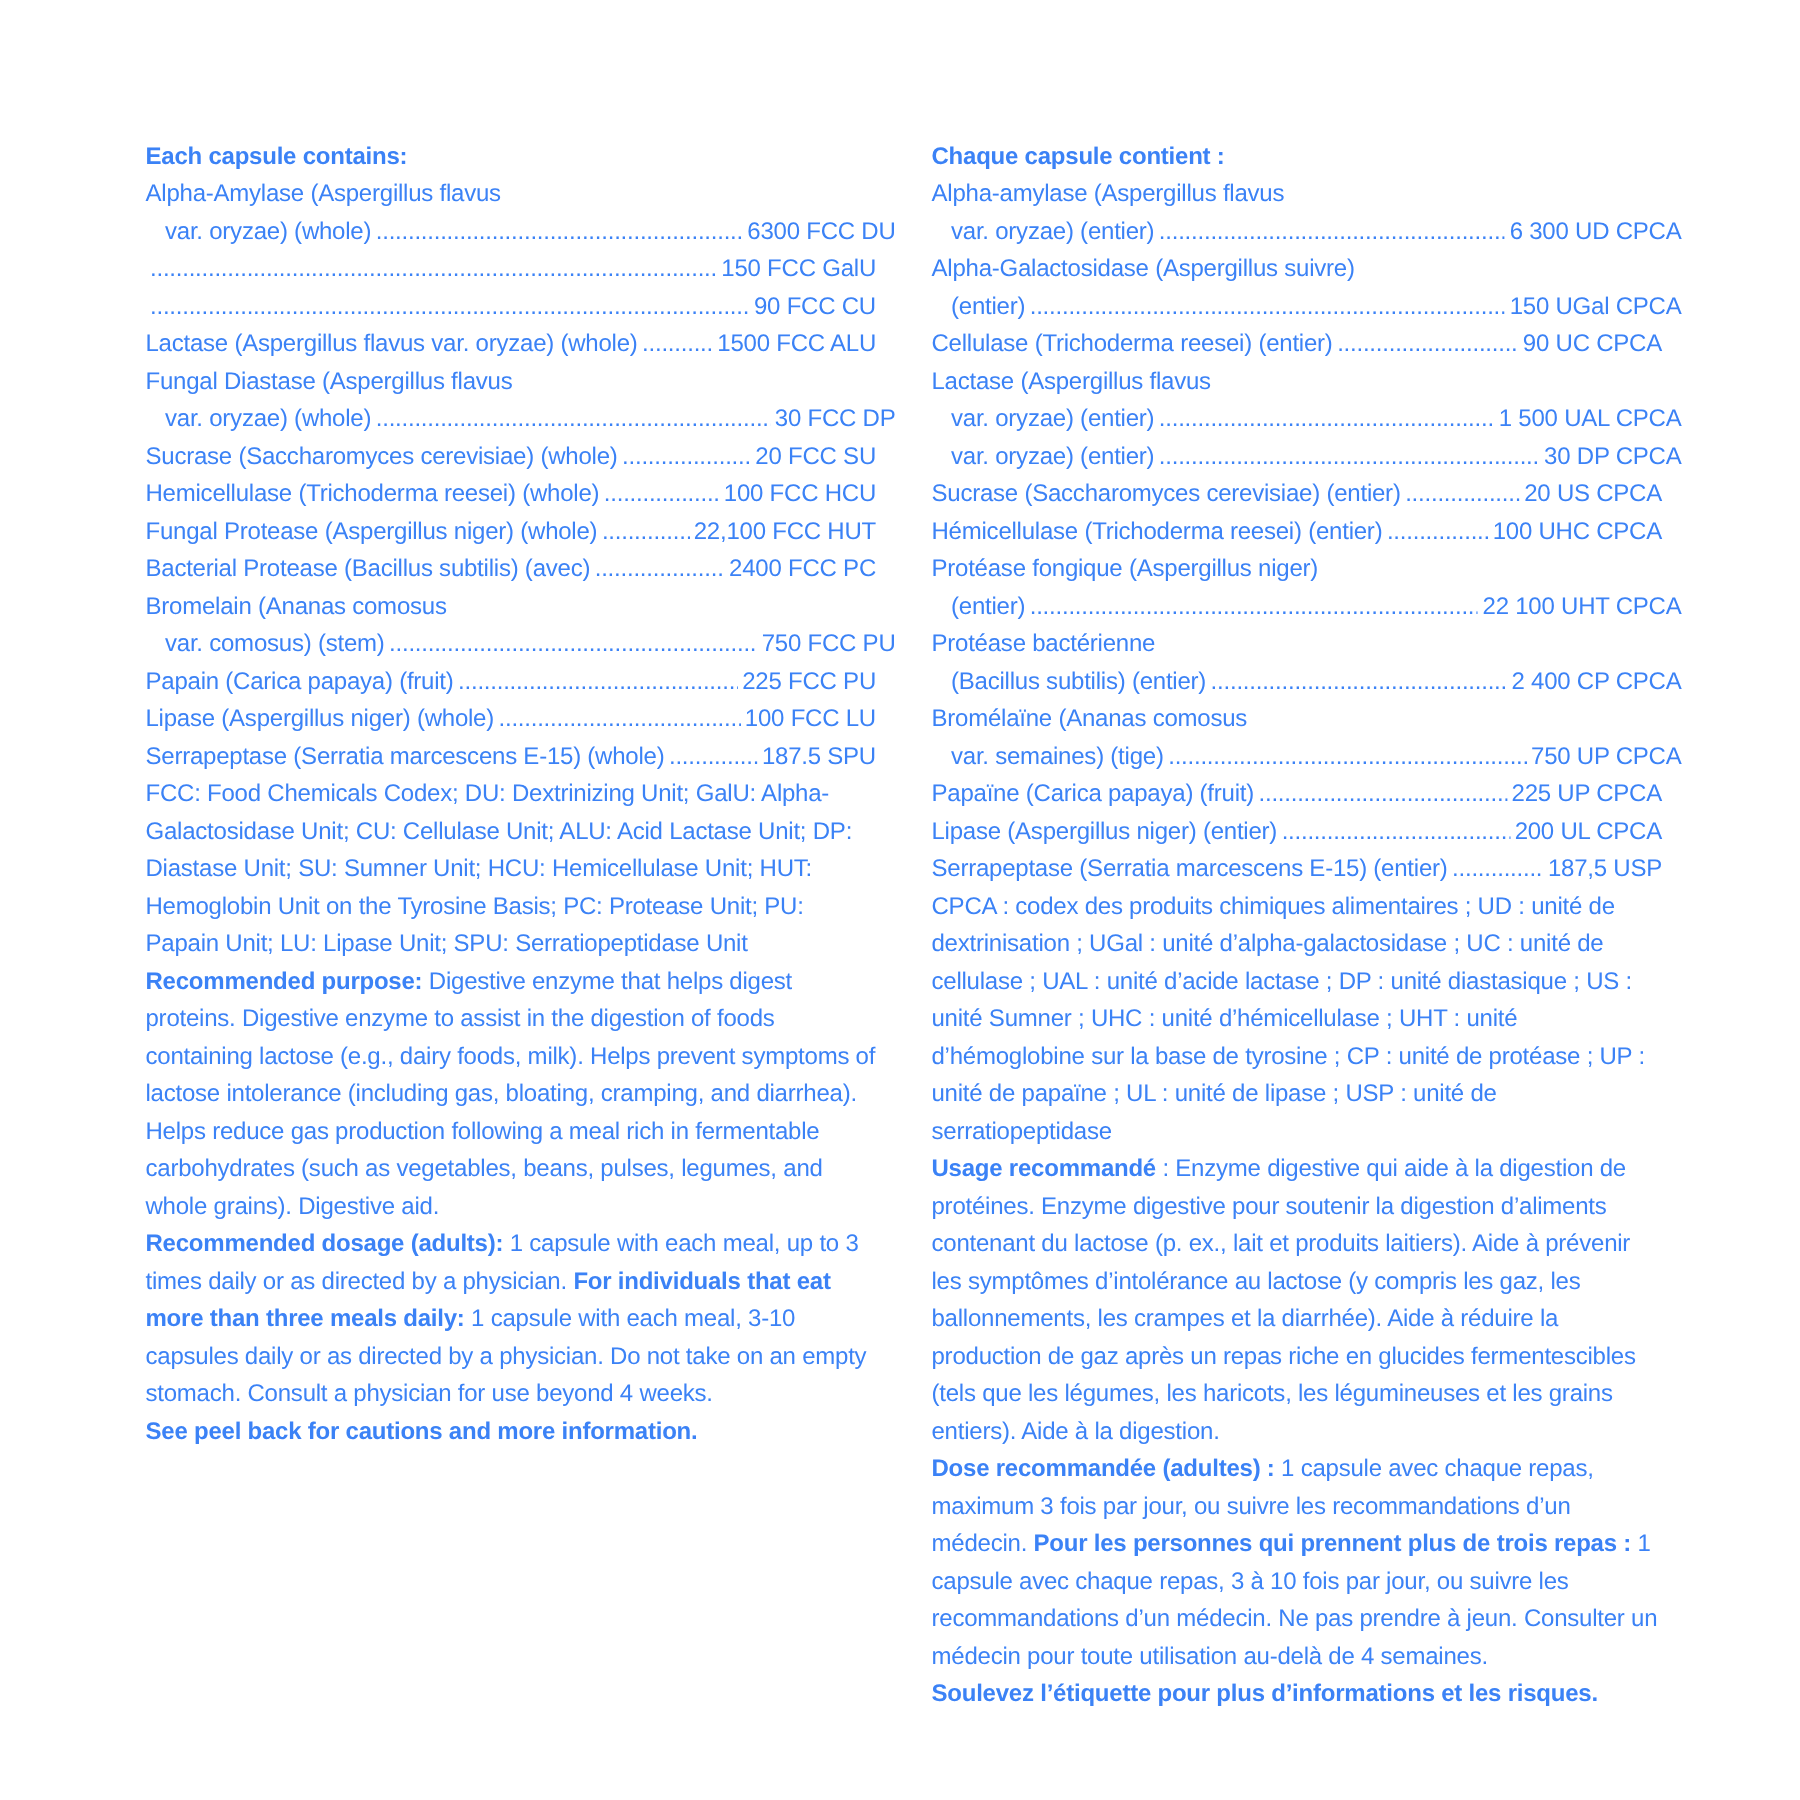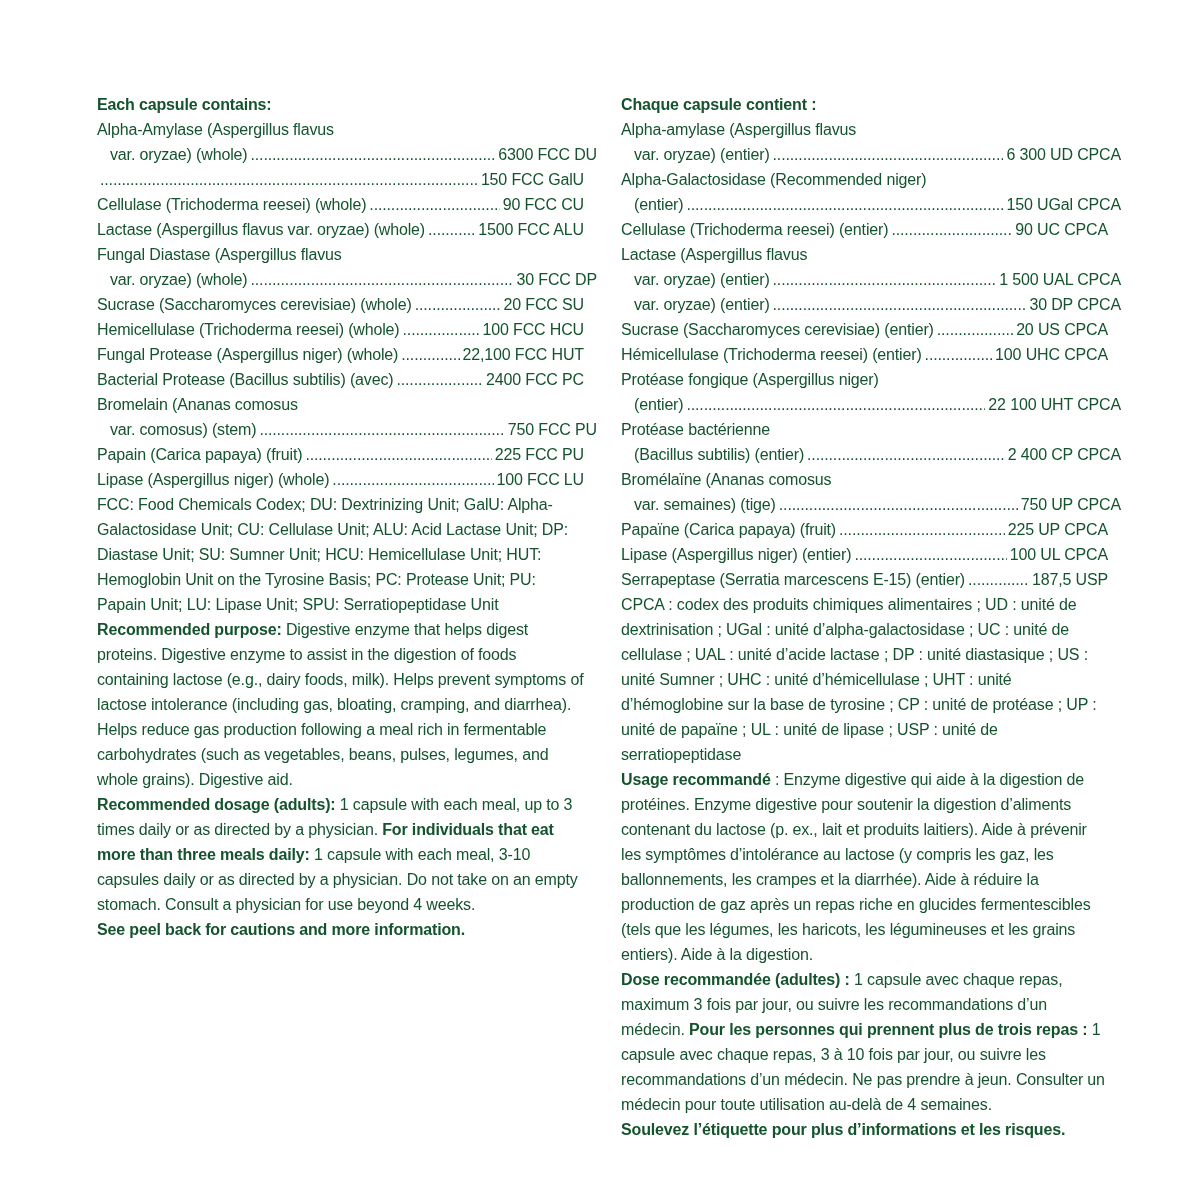--- a/index.html
+++ b/index.html
@@ -7,21 +7,21 @@
     padding: 0;
     background: #ffffff;
   }
   .page {
     position: relative;
     width: 1200px;
     height: 1200px;
     background: #ffffff;
     overflow: hidden;
     font-family: "Liberation Sans", sans-serif;
-    color: #14532d;
+    color: #3b82f6;
   }
   .columns {
     position: absolute;
     left: 97px;
     top: 92px;
     display: flex;
     gap: 37px;
   }
   .col {
     width: 487px;
@@ -75,21 +75,20 @@
 
     <div class="ing-line2">
       <span class="leader"></span>
       <span class="ing-value">150 FCC GalU</span>
     </div>
   </div>
 
   <div class="ing">
 
     <div class="ing-line2">
-      <span class="ing-name">Cellulase (Trichoderma reesei) (whole)</span>
       <span class="leader"></span>
       <span class="ing-value">90 FCC CU</span>
     </div>
   </div>
 
   <div class="ing">
 
     <div class="ing-line2">
       <span class="ing-name">Lactase (Aspergillus flavus var. oryzae) (whole)</span>
       <span class="leader"></span>
@@ -162,20 +161,28 @@
 
   <div class="ing">
 
     <div class="ing-line2">
       <span class="ing-name">Lipase (Aspergillus niger) (whole)</span>
       <span class="leader"></span>
       <span class="ing-value">100 FCC LU</span>
     </div>
   </div>
 
+  <div class="ing">
+
+    <div class="ing-line2">
+      <span class="ing-name">Serrapeptase (Serratia marcescens E-15) (whole)</span>
+      <span class="leader"></span>
+      <span class="ing-value">187.5 SPU</span>
+    </div>
+  </div>
 </div>
       <div class="para">FCC: Food Chemicals Codex; DU: Dextrinizing Unit; GalU: Alpha-Galactosidase Unit; CU: Cellulase Unit; ALU: Acid Lactase Unit; DP: Diastase Unit; SU: Sumner Unit; HCU: Hemicellulase Unit; HUT: Hemoglobin Unit on the Tyrosine Basis; PC: Protease Unit; PU: Papain Unit; LU: Lipase Unit; SPU: Serratiopeptidase Unit</div>
       <div id="paras-en">
           <div class="para"><span class="b">Recommended purpose: </span><span>Digestive enzyme that helps digest proteins. Digestive enzyme to assist in the digestion of foods containing lactose (e.g., dairy foods, milk). Helps prevent symptoms of lactose intolerance (including gas, bloating, cramping, and diarrhea). Helps reduce gas production following a meal rich in fermentable carbohydrates (such as vegetables, beans, pulses, legumes, and whole grains). Digestive aid.</span></div>
           <div class="para"><span class="b">Recommended dosage (adults): </span><span>1 capsule with each meal, up to 3 times daily or as directed by a physician. </span><span class="b">For individuals that eat more than three meals daily: </span><span>1 capsule with each meal, 3-10 capsules daily or as directed by a physician. Do not take on an empty stomach. Consult a physician for use beyond 4 weeks.</span></div>
           <div class="para"><span class="b">See peel back for cautions and more information.</span></div>
         </div>
     </div>
 
     <div class="col">
@@ -184,21 +191,21 @@
   <div class="ing">
     <div class="ing-line1">Alpha-amylase (Aspergillus flavus</div>
     <div class="ing-line2 indent">
       <span class="ing-name">var. oryzae) (entier)</span>
       <span class="leader"></span>
       <span class="ing-value">6 300 UD CPCA</span>
     </div>
   </div>
 
   <div class="ing">
-    <div class="ing-line1">Alpha-Galactosidase (Recommended niger)</div>
+    <div class="ing-line1">Alpha-Galactosidase (Aspergillus suivre)</div>
     <div class="ing-line2 indent">
       <span class="ing-name">(entier)</span>
       <span class="leader"></span>
       <span class="ing-value">150 UGal CPCA</span>
     </div>
   </div>
 
   <div class="ing">
 
     <div class="ing-line2">
@@ -277,21 +284,21 @@
       <span class="leader"></span>
       <span class="ing-value">225 UP CPCA</span>
     </div>
   </div>
 
   <div class="ing">
 
     <div class="ing-line2">
       <span class="ing-name">Lipase (Aspergillus niger) (entier)</span>
       <span class="leader"></span>
-      <span class="ing-value">100 UL CPCA</span>
+      <span class="ing-value">200 UL CPCA</span>
     </div>
   </div>
 
   <div class="ing">
 
     <div class="ing-line2">
       <span class="ing-name">Serrapeptase (Serratia marcescens E-15) (entier)</span>
       <span class="leader"></span>
       <span class="ing-value">187,5 USP</span>
     </div>

